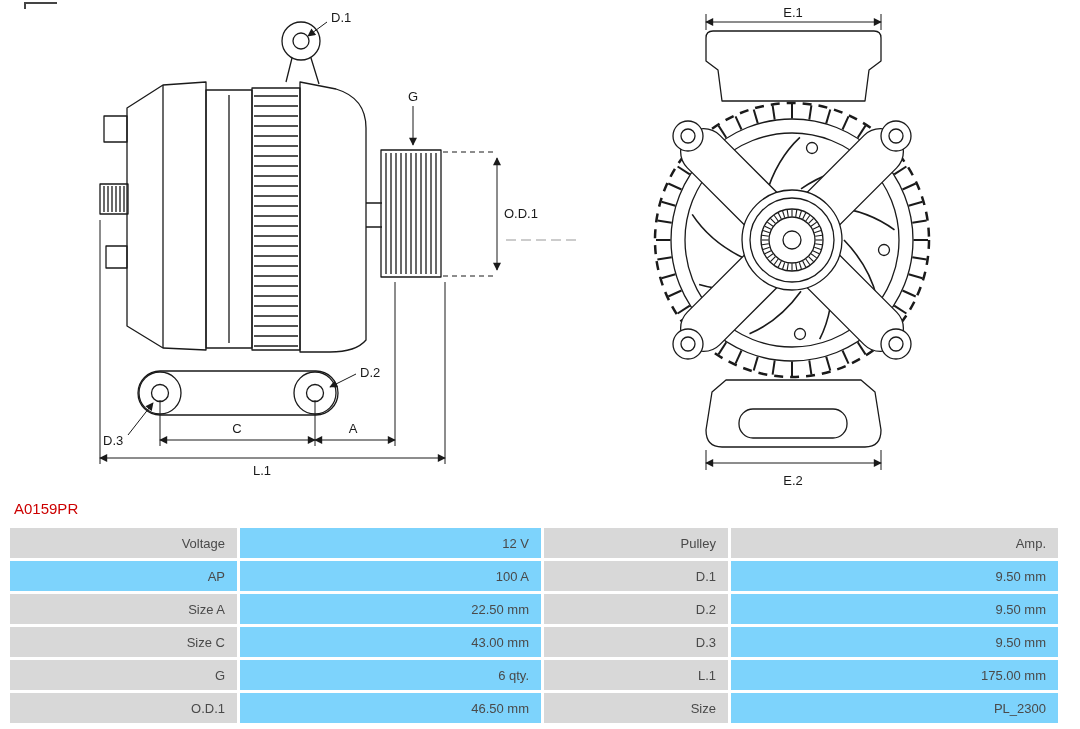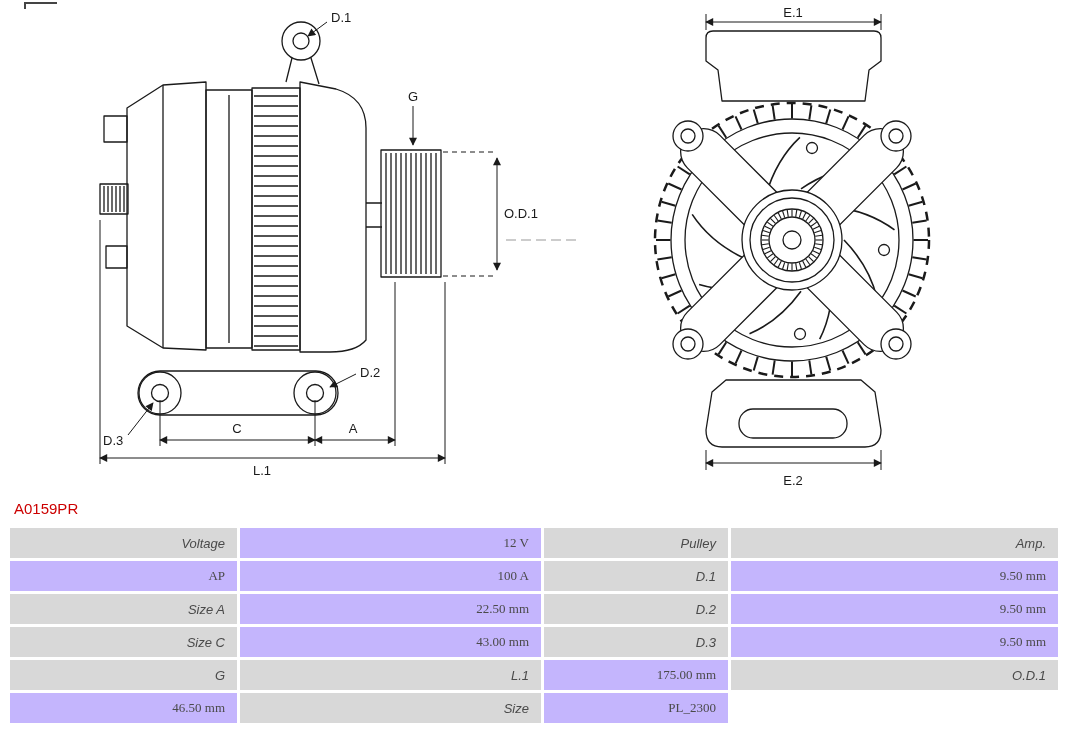--- a/index.html
+++ b/index.html
@@ -23,22 +23,22 @@
     grid-template-columns:227px 301px 184px 327px;
     gap:3px;
     background:#ffffff;
   }
   .cell {
     height:30px; box-sizing:border-box;
     display:flex; align-items:center; justify-content:flex-end;
     padding-right:12px;
     font-size:13px; color:#4a4a4a;
   }
-  .cell.label { background:#d8d8d8;font-style:italic; }
-  .cell.value { background:#c4b5fd;font-family:Liberation Serif, serif; }
+  .cell.label { background:#d8d8d8; }
+  .cell.value { background:#7dd3fc; }
 </style>
 </head>
 <body>
 
 <svg class="drawing-area" width="1080" height="495" viewBox="0 0 1080 495">
   <defs>
     <marker id="arr" viewBox="0 0 10 10" refX="9" refY="5" markerWidth="9" markerHeight="8" orient="auto-start-reverse">
       <path d="M0,0 L10,5 L0,10 z" fill="#1a1a1a" stroke="none"></path>
     </marker>
   </defs>
@@ -262,20 +262,21 @@
   <div class="cell value">22.50 mm</div>
   <div class="cell label">D.2</div>
   <div class="cell value">9.50 mm</div>
 
   <div class="cell label">Size C</div>
   <div class="cell value">43.00 mm</div>
   <div class="cell label">D.3</div>
   <div class="cell value">9.50 mm</div>
 
   <div class="cell label">G</div>
+  <div class="cell value">6 qty.</div>
   <div class="cell label">L.1</div>
   <div class="cell value">175.00 mm</div>
 
   <div class="cell label">O.D.1</div>
   <div class="cell value">46.50 mm</div>
   <div class="cell label">Size</div>
   <div class="cell value">PL_2300</div>
 </div>
 
 </body></html>

